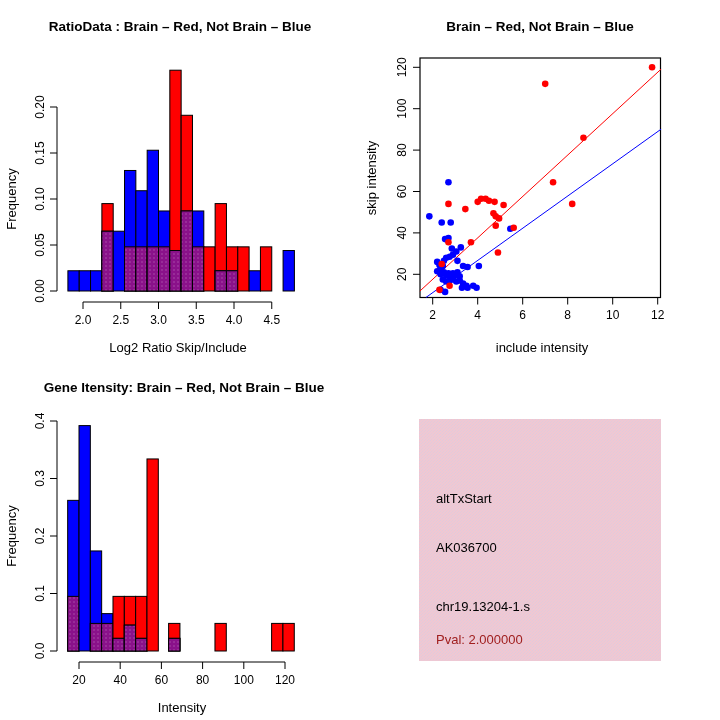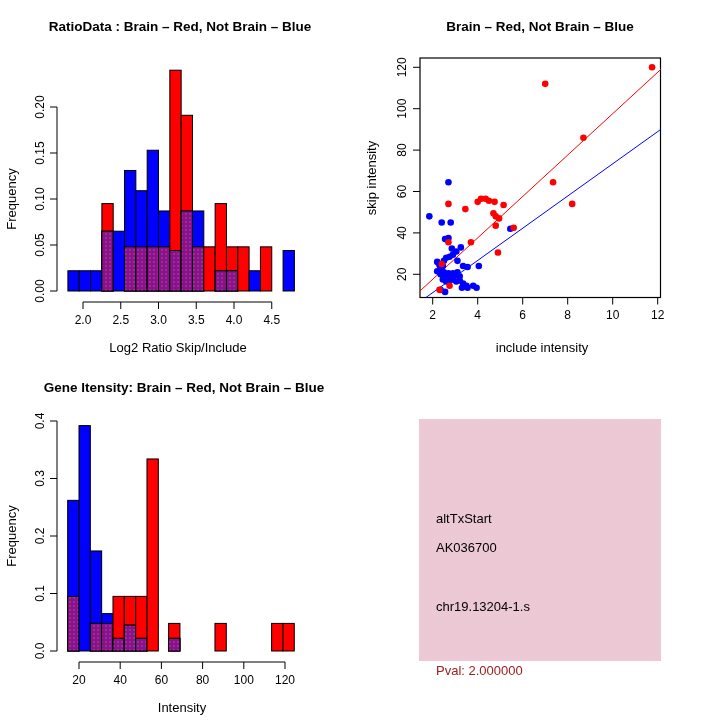--- a/index.html
+++ b/index.html
@@ -12,21 +12,21 @@
   svg .axlab{font-size:13px;}
   svg .tick{font-size:12px;}
   
   #infobox{position:absolute;left:59px;top:59px;width:242px;height:242px;
            background-color:#f4c6d0;
            background-image:
              linear-gradient(45deg,#dfccdc 25%,transparent 25%,transparent 75%,#dfccdc 75%),
              linear-gradient(45deg,#dfccdc 25%,transparent 25%,transparent 75%,#dfccdc 75%);
            background-size:3px 3px;background-position:0 0,1.5px 1.5px;}
   .info-line{position:absolute;left:17px;font-size:13px;color:#000000;white-space:nowrap;}
-  .info-line.pval{color:#a02020;margin-top:31px;}
+  .info-line.pval{color:#a02020;}
 </style>
 </head>
 <body>
 
 <div id="canvas">
 
   <svg id="p1" class="panel" viewBox="0 0 360 360">
     <defs>
       <pattern id="purpleDots" width="4" height="4" patternUnits="userSpaceOnUse">
         <rect width="4" height="4" fill="#8a118a"></rect>
@@ -261,20 +261,20 @@
         <text x="243.8" y="315" text-anchor="middle" class="tick" dominant-baseline="hanging">100</text>
         <line x1="285" y1="302" x2="285" y2="309" stroke="#000"></line>
         <text x="285" y="315" text-anchor="middle" class="tick" dominant-baseline="hanging">120</text>
       </g>
     <text class="axlab" x="182" y="352" text-anchor="middle">Intensity</text>
     <text class="axlab" x="16" y="176" text-anchor="middle" transform="rotate(-90 16 176)">Frequency</text>
   </svg>
 
   <div id="p4" class="panel">
     <div id="infobox">
-      <div class="info-line" style="top:92px">altTxStart</div>
+      <div class="info-line" style="top:72px">altTxStart</div>
       <div class="info-line" style="top:121px">AK036700</div>
       <div class="info-line" style="top:180px">chr19.13204-1.s</div>
       <div class="info-line pval" style="top:213px">Pval: 2.000000</div>
     </div>
   </div>
 
 </div>
 
 </body></html>

